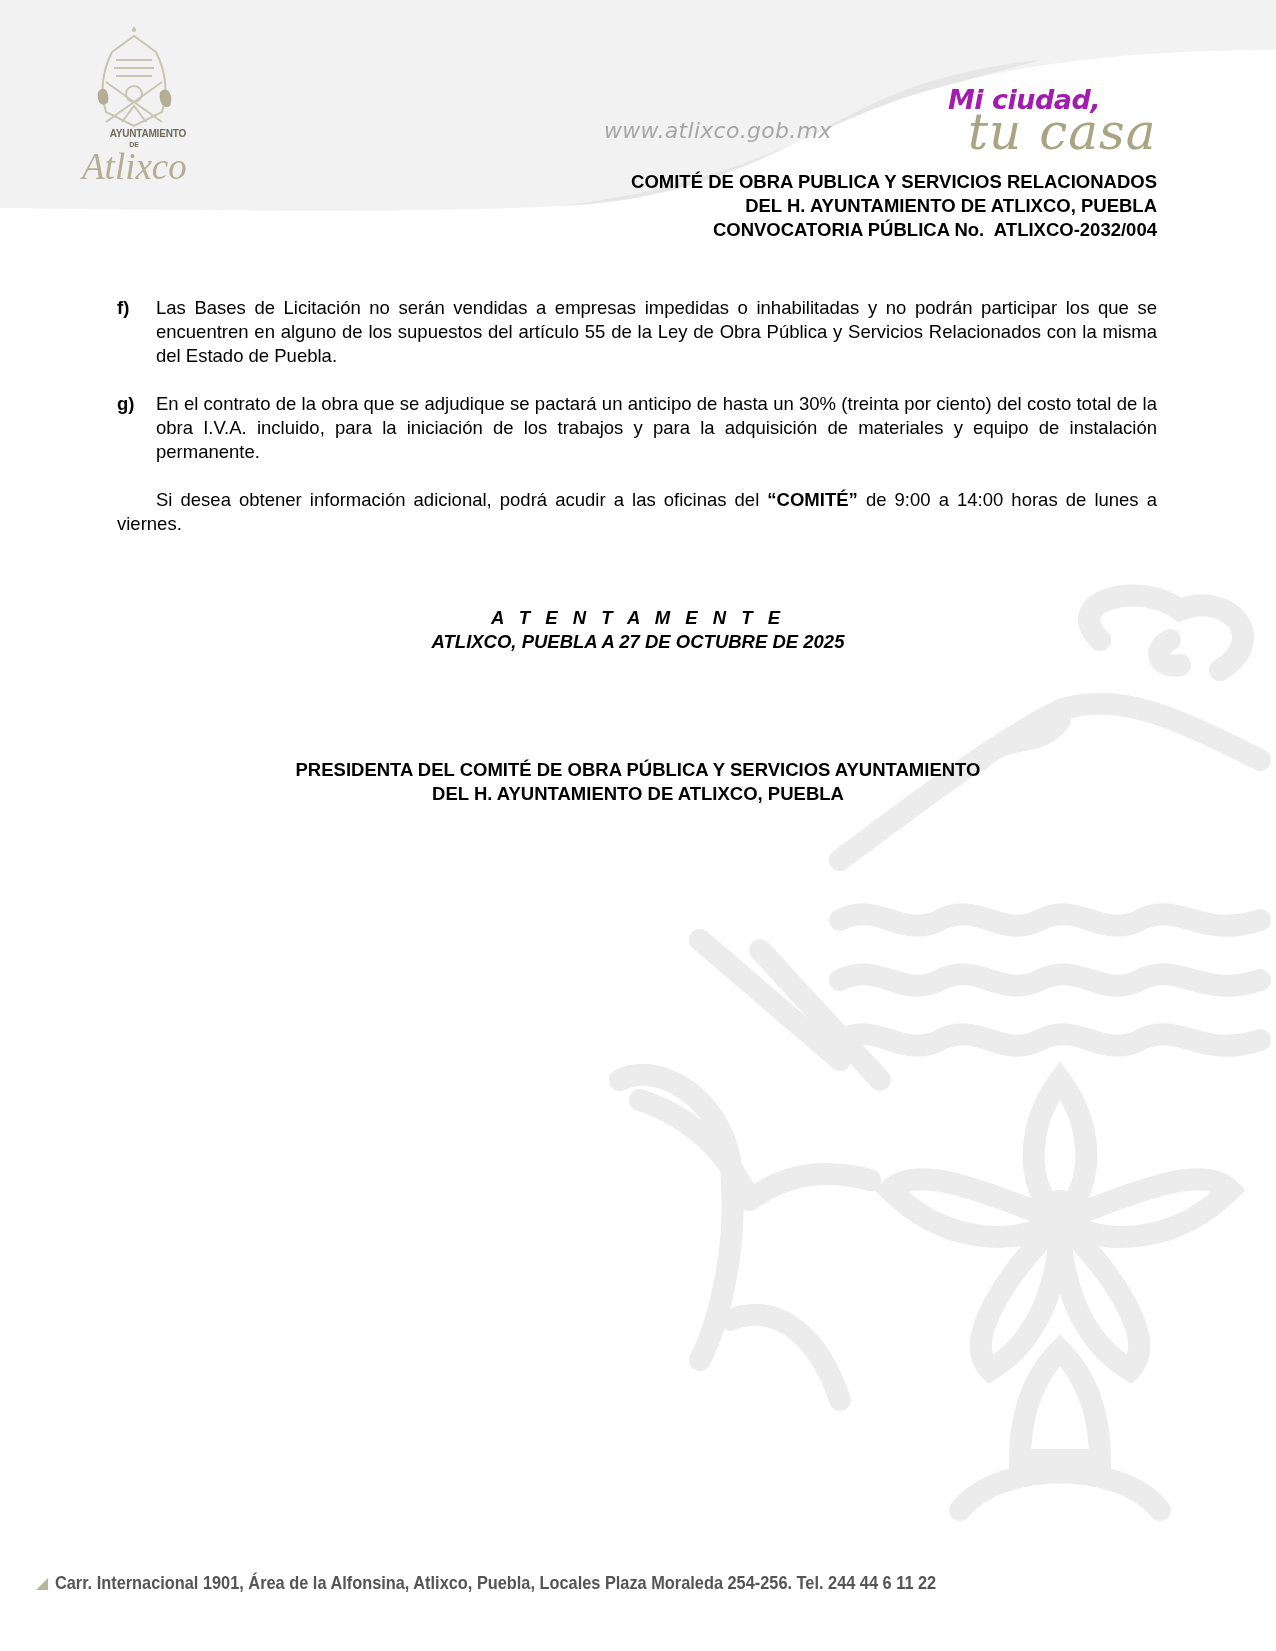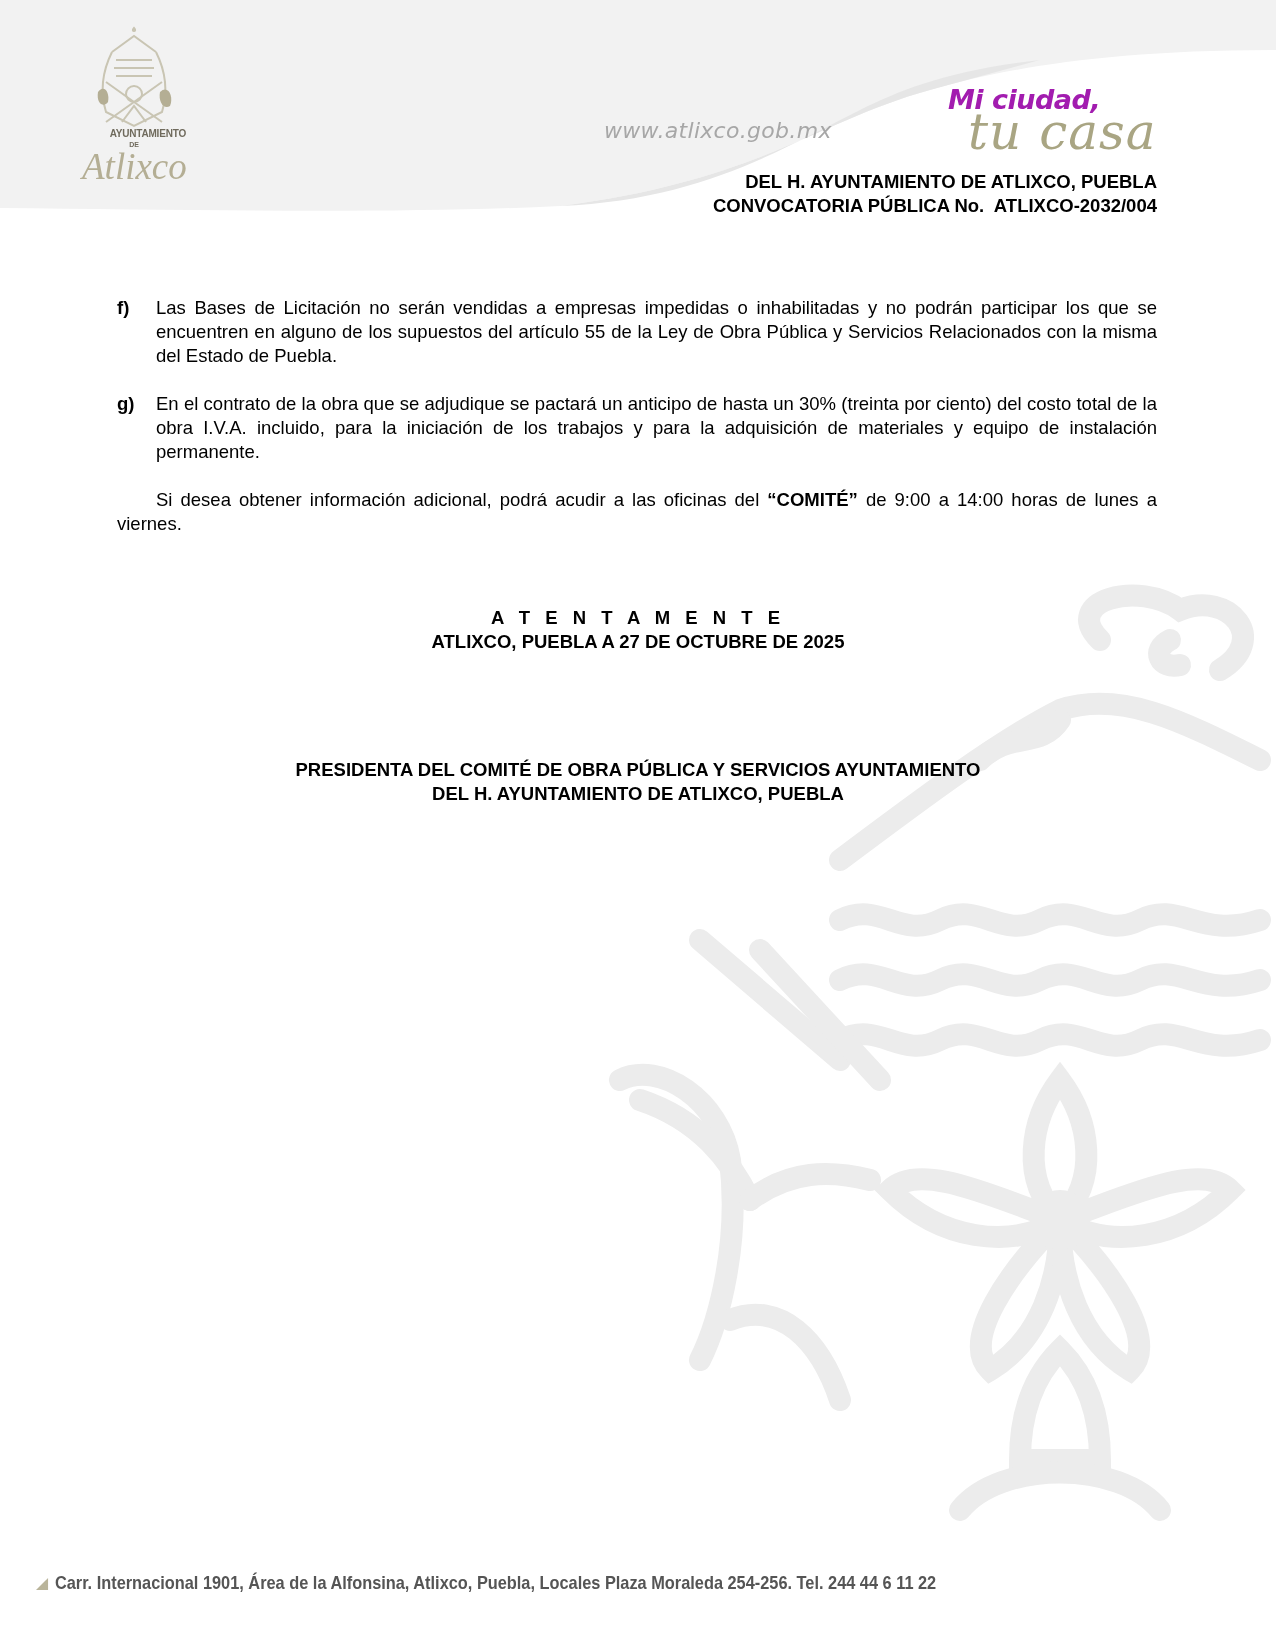--- a/index.html
+++ b/index.html
@@ -76,37 +76,38 @@
 </svg>
 <div class="logo-t1">AYUNTAMIENTO</div>
 <div class="logo-t2">DE</div>
 <div class="logo-t3">Atlixco</div>
 
 <div class="website">www.atlixco.gob.mx</div>
 <div class="slogan1">Mi ciudad,</div>
 <div class="slogan2">tu casa</div>
 
 <div class="hdr-title">
+  <div>COMITÉ DE OBRA PUBLICA Y SERVICIOS RELACIONADOS</div>
   <div>DEL H. AYUNTAMIENTO DE ATLIXCO, PUEBLA</div>
   <div>CONVOCATORIA PÚBLICA No.  ATLIXCO-2032/004</div>
 </div>
 
 <div class="body">
   <div class="item">
     <span class="lbl">f)</span>
     <span>Las Bases de Licitación no serán vendidas a empresas impedidas o inhabilitadas y no podrán participar los que se encuentren en alguno de los supuestos del artículo 55 de la Ley de Obra Pública y Servicios Relacionados con la misma del Estado de Puebla.</span>
   </div>
   <div class="item">
     <span class="lbl">g)</span>
     <span>En el contrato de la obra que se adjudique se pactará un anticipo de hasta un 30% (treinta por ciento) del costo total de la obra I.V.A. incluido, para la iniciación de los trabajos y para la adquisición de materiales y equipo de instalación permanente.</span>
   </div>
   <div class="para"><span>Si desea obtener información adicional, podrá acudir a las oficinas del </span><b>“COMITÉ”</b><span> de 9:00 a 14:00 horas de lunes a viernes.</span></div>
 </div>
 
-<div class="center-block" style="top:606px;">
+<div class="center-block" style="top:606px;font-style:italic;">
   <div class="spaced">A T E N T A M E N T E</div>
   <div>ATLIXCO, PUEBLA A 27 DE OCTUBRE DE 2025</div>
 </div>
 
 <div class="center-block" style="top:758px;">
   <div>PRESIDENTA DEL COMITÉ DE OBRA PÚBLICA Y SERVICIOS AYUNTAMIENTO</div>
   <div>DEL H. AYUNTAMIENTO DE ATLIXCO, PUEBLA</div>
 </div>
 
 <div class="footer">

